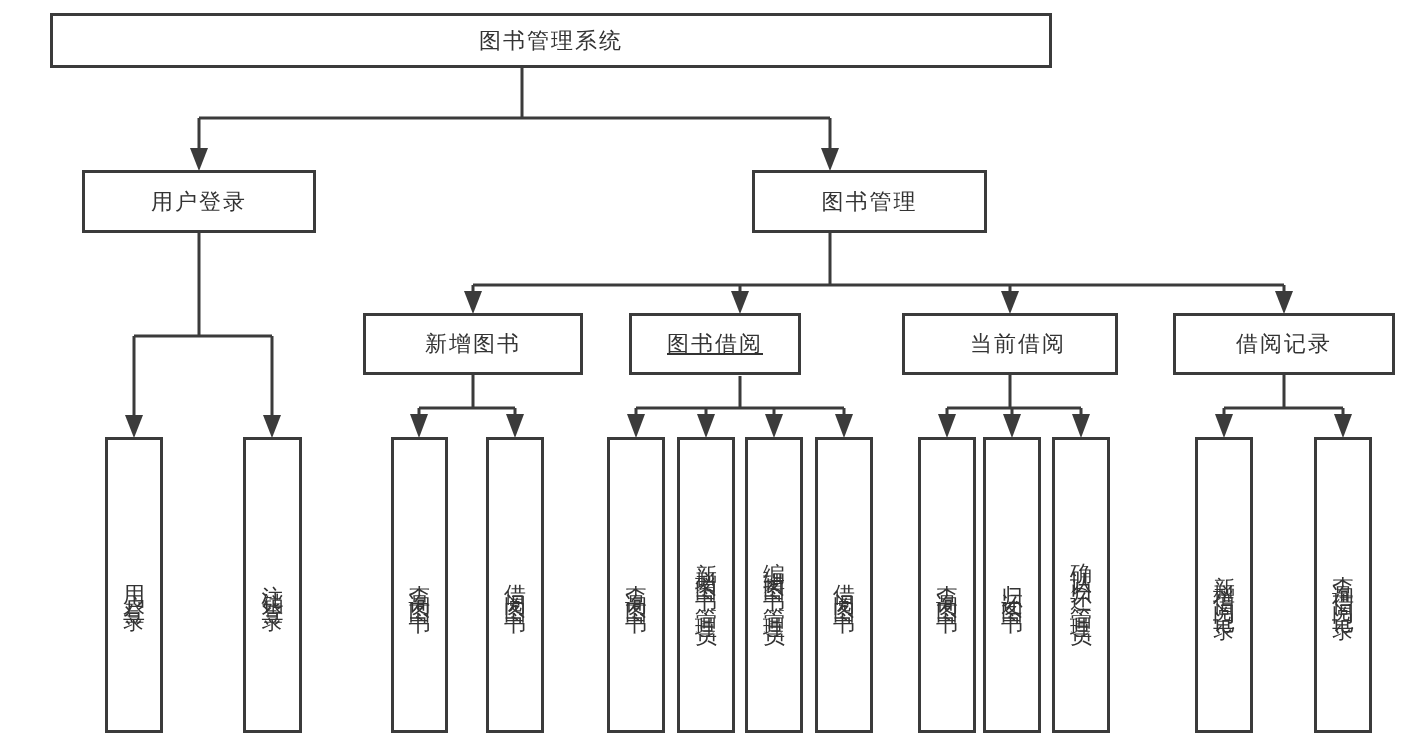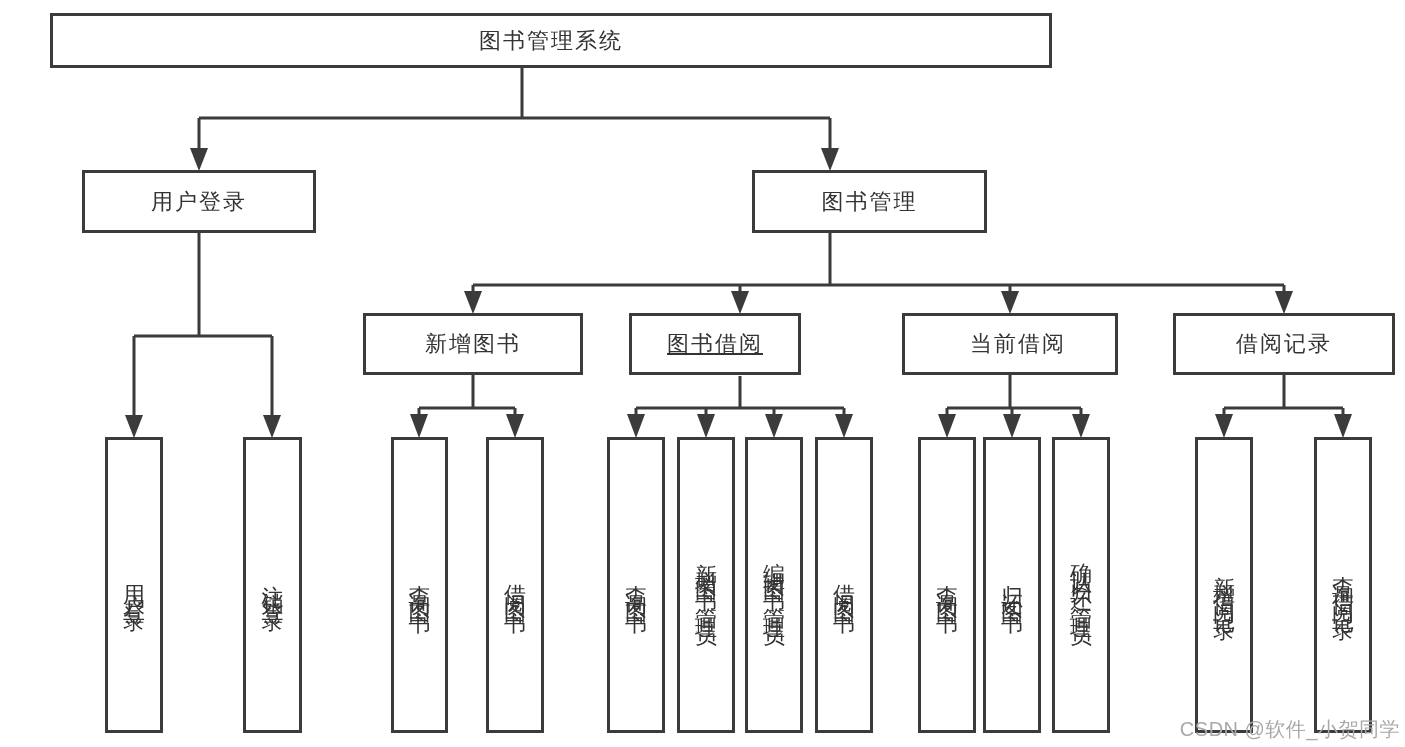--- a/index.html
+++ b/index.html
@@ -140,15 +140,14 @@
   <div class="node vert leaf" style="left:745px;">编辑图书（管理员）</div>
   <div class="node vert leaf" style="left:815px;">借阅图书</div>
 
   <div class="node vert leaf" style="left:918px;">查询图书</div>
   <div class="node vert leaf" style="left:983px;">归还图书</div>
   <div class="node vert leaf" style="left:1052px;">确认归还（管理员）</div>
 
   <div class="node vert leaf" style="left:1195px;">新增借阅记录</div>
   <div class="node vert leaf" style="left:1314px;">查询借阅记录</div>
 
-  <div class="watermark">CSDN @软件_小贺同学</div>
 
 </div>
 
 </body></html>

